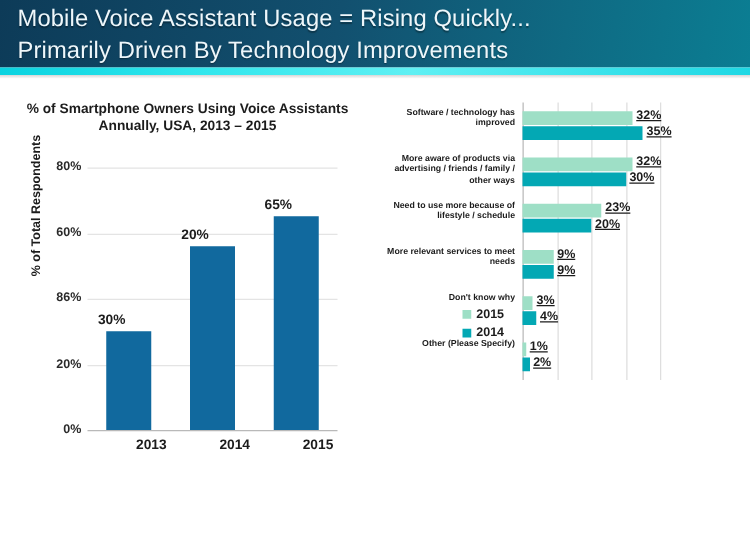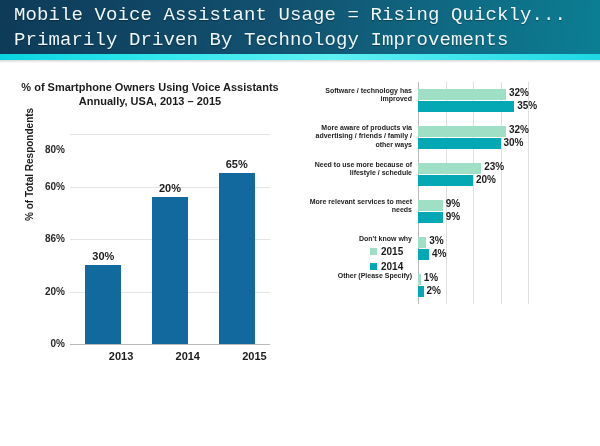--- a/index.html
+++ b/index.html
@@ -10,21 +10,20 @@
     overflow:hidden;
     position:relative;
   }
 
   
   .header{
     position:absolute;left:0;top:0;width:600px;height:54px;
     background:linear-gradient(100deg,#0d3b58 0%,#12506f 45%,#0f6a83 75%,#0b7e93 100%);
     box-sizing:border-box;
     padding:3px 0 0 14px;
-    font-family:Liberation Mono, monospace;
   }
   .header-line{
     color:#eef7fb;font-size:19px;line-height:25px;
     letter-spacing:.1px;white-space:nowrap;
     text-shadow:0 1px 1px rgba(0,0,0,.35);
   }
   .header-stripe{
     position:absolute;left:0;top:54px;width:600px;height:6px;
     background:linear-gradient(90deg,#0ad3e0 0%,#2fe6ec 25%,#5ff0f3 55%,#1fd8e4 100%);
   }
@@ -53,38 +52,38 @@
   .lc-plot{position:absolute;left:70px;top:18px;width:200px;height:210px;}
   .lc-gridline{position:absolute;left:0;width:200px;height:1px;background:#e4e4e4;}
   .lc-gridline.base{background:#b9b9b9;}
   .lc-ytick{
     position:absolute;right:205px;font-size:10px;font-weight:bold;color:#2a2a2a;
     white-space:nowrap;transform:translateY(-6px);text-align:right;width:40px;
   }
   .lc-bar{position:absolute;bottom:0;width:36px;background:#11699e;}
   .lc-bar-val{
     position:absolute;font-size:11px;font-weight:bold;color:#1c1c1c;
-    text-align:center;width:50px;
+    text-align:left;width:50px;
   }
   .lc-xtick{
     position:absolute;top:216px;font-size:11px;font-weight:bold;color:#1c1c1c;
     text-align:right;width:60px;
   }
 
   
   .rc-wrap{position:relative;width:300px;height:300px;margin-top:8px;}
   .rc-plot{position:absolute;left:118px;top:8px;width:110px;height:222px;}
   .rc-vline{position:absolute;top:0;height:222px;width:1px;background:#dedede;}
   .rc-vline.axis{background:#b9b9b9;}
   .rc-group{position:absolute;left:0;width:180px;}
   .rc-bar{position:absolute;height:11px;}
   .rc-bar.y2015{background:#9edfc6;}
   .rc-bar.y2014{background:#03a8b4;}
   .rc-val{
-    position:absolute;font-size:10px;font-weight:bold;color:#1c1c1c;white-space:nowrap;
+    position:absolute;font-size:10px;font-weight:bold;color:#1c1c1c;white-space:nowrap;text-decoration:underline;
   }
   .rc-cat{
     position:absolute;right:186px;width:112px;text-align:right;
     font-size:7px;font-weight:bold;color:#1c1c1c;line-height:8.5px;
   }
   .rc-legend{position:absolute;left:70px;top:172px;}
   .rc-legend-row{display:flex;align-items:center;margin-bottom:4px;}
   .rc-legend-swatch{width:7px;height:7px;margin-right:4px;display:inline-block;}
   .rc-legend-label{font-size:10px;font-weight:bold;color:#1c1c1c;}
 
@@ -108,21 +107,21 @@
     <div class="lc-plot" id="lc-plot">
         <div class="lc-gridline base" style="top: 210px;"></div>
         <div class="lc-ytick" style="top: 210px;">0%</div>
         <div class="lc-gridline" style="top: 157.5px;"></div>
         <div class="lc-ytick" style="top: 157.5px;">20%</div>
         <div class="lc-gridline" style="top: 105px;"></div>
         <div class="lc-ytick" style="top: 105px;">86%</div>
         <div class="lc-gridline" style="top: 52.5px;"></div>
         <div class="lc-ytick" style="top: 52.5px;">60%</div>
         <div class="lc-gridline" style="top: 0px;"></div>
-        <div class="lc-ytick" style="top: 16px;">80%</div>
+        <div class="lc-ytick" style="top: 0px;">80%</div>
         <div class="lc-bar" style="left: 15.3333px; height: 78.75px; background: rgb(17, 105, 158);"></div>
         <div class="lc-bar-val" style="left: 8.33333px; top: 116.25px;">30%</div>
         <div class="lc-xtick" style="left: 3.33333px;">2013</div>
         <div class="lc-bar" style="left: 82px; height: 147px; background: rgb(17, 105, 158);"></div>
         <div class="lc-bar-val" style="left: 75px; top: 48px;">20%</div>
         <div class="lc-xtick" style="left: 70px;">2014</div>
         <div class="lc-bar" style="left: 148.667px; height: 170.625px; background: rgb(17, 105, 158);"></div>
         <div class="lc-bar-val" style="left: 141.667px; top: 24.375px;">65%</div>
         <div class="lc-xtick" style="left: 136.667px;">2015</div>
       </div>

